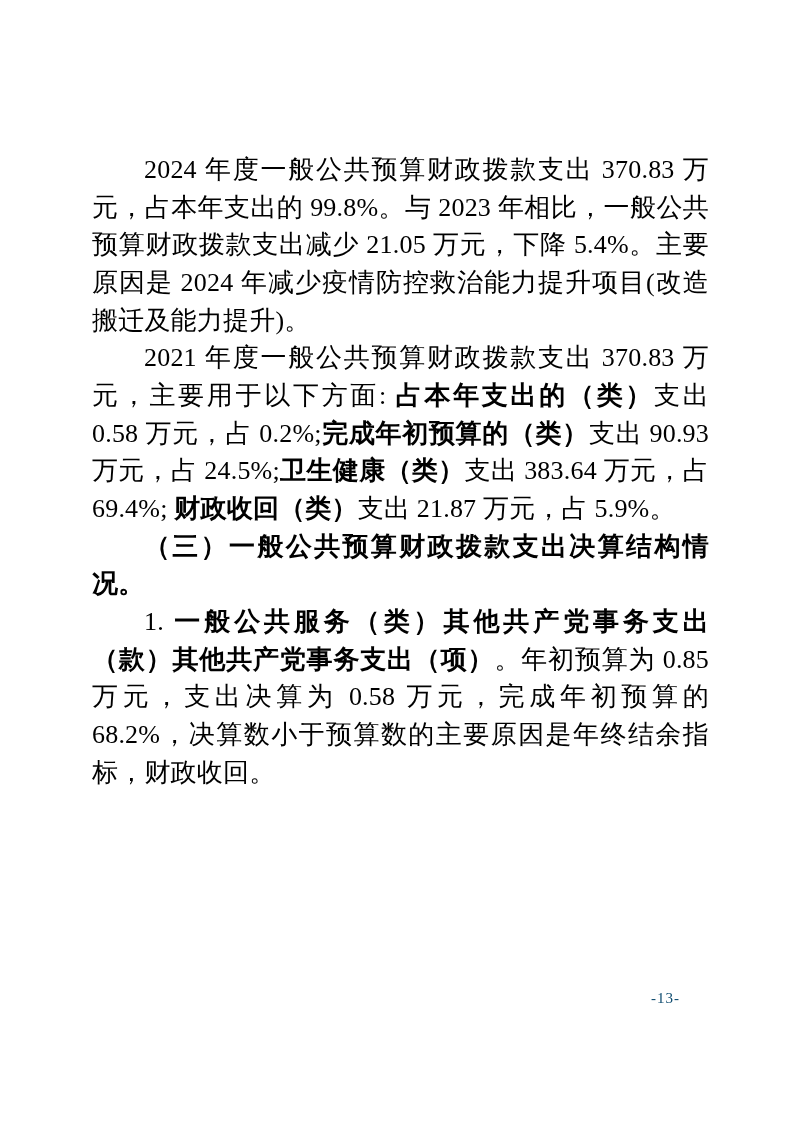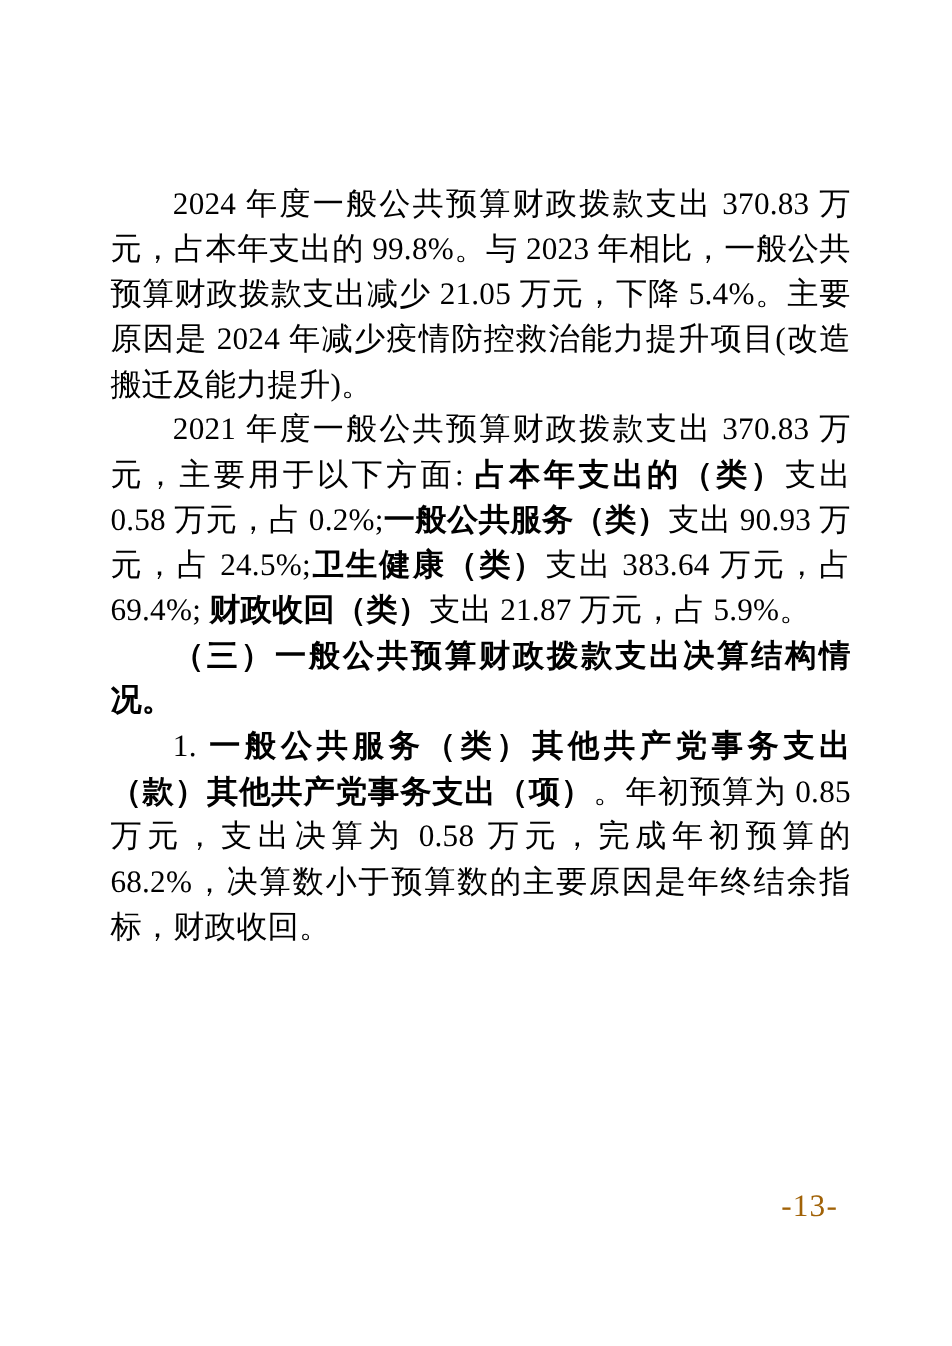--- a/index.html
+++ b/index.html
@@ -33,36 +33,36 @@
     padding: 0;
     text-indent: 2em;
   }
   .b {
     font-weight: bold;
   }
   .page-number {
     position: absolute;
     left: 651px;
     top: 990px;
-    font-size: 26px;
+    font-size: 15px;
     letter-spacing: 1px;
-    color: #a16207;
+    color: #0c4a6e;
   }
 </style>
 </head>
 <body>
 
 <div class="page">
 
   <div class="body-text">
 
     <p class="para"><span>2024 年度一般公共预算财政拨款支出 370.83 万元，占本年支出的 99.8%。与 2023 年相比，一般公共预算财政拨款支出减少 21.05 万元，下降 5.4%。主要原因是 2024 年减少疫情防控救治能力提升项目(改造搬迁及能力提升)。</span></p>
 
 
-    <p class="para"><span>2021 年度一般公共预算财政拨款支出 370.83 万元，主要用于以下方面: </span><span class="b">占本年支出的（类）</span><span>支出 0.58 万元，占 0.2%;</span><span class="b">一般公共服务（类）</span><span>支出 90.93 万元，占 24.5%;</span><span class="b">卫生健康（类）</span><span>支出 383.64 万元，占 69.4%; </span><span class="b">财政收回（类）</span><span>支出 21.87 万元，占 5.9%。</span></p>
+    <p class="para"><span>2021 年度一般公共预算财政拨款支出 370.83 万元，主要用于以下方面: </span><span class="b">占本年支出的（类）</span><span>支出 0.58 万元，占 0.2%;</span><span class="b">完成年初预算的（类）</span><span>支出 90.93 万元，占 24.5%;</span><span class="b">卫生健康（类）</span><span>支出 383.64 万元，占 69.4%; </span><span class="b">财政收回（类）</span><span>支出 21.87 万元，占 5.9%。</span></p>
 
     <p class="para"><span class="b">（三）一般公共预算财政拨款支出决算结构情况。</span></p>
 
 
     <p class="para"><span>1. </span><span class="b">一般公共服务（类）其他共产党事务支出（款）其他共产党事务支出（项）</span><span>。年初预算为 0.85 万元，支出决算为 0.58 万元，完成年初预算的 68.2%，决算数小于预算数的主要原因是年终结余指标，财政收回。</span></p>
 
 
   </div>
 
   <div class="page-number">-13-</div>

